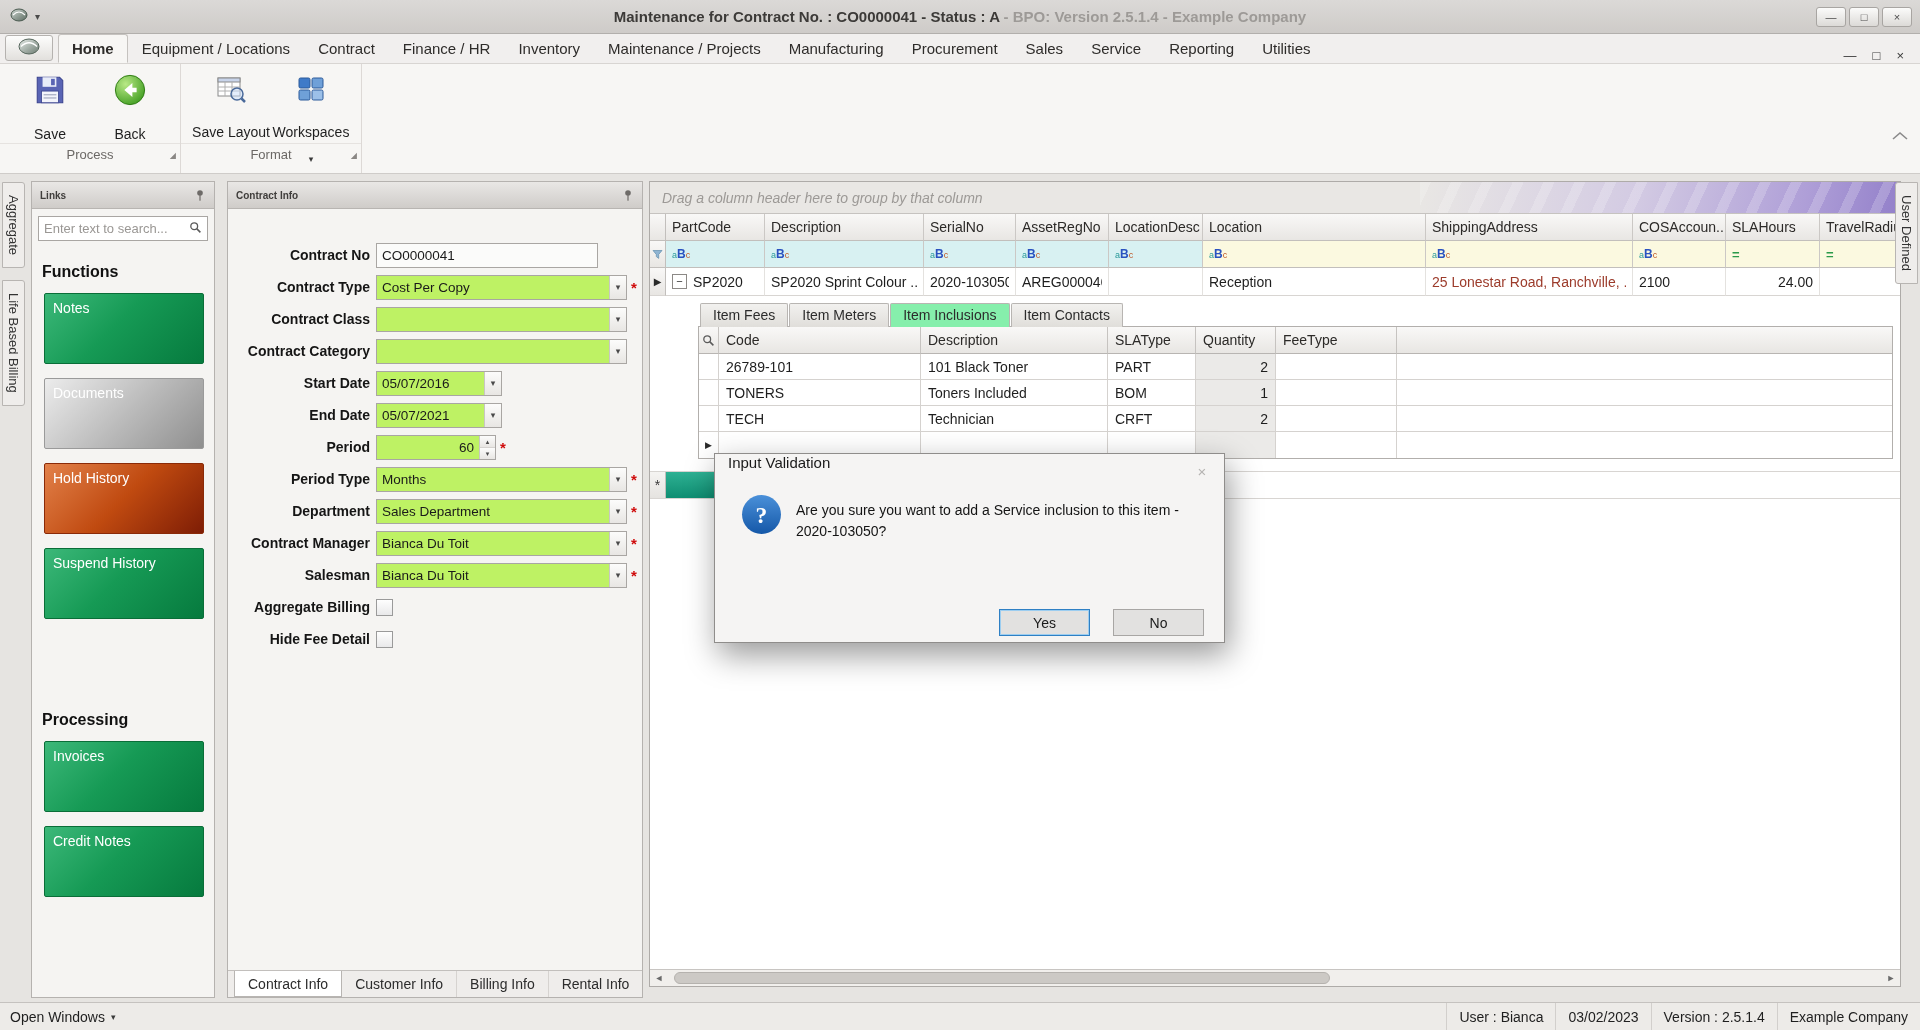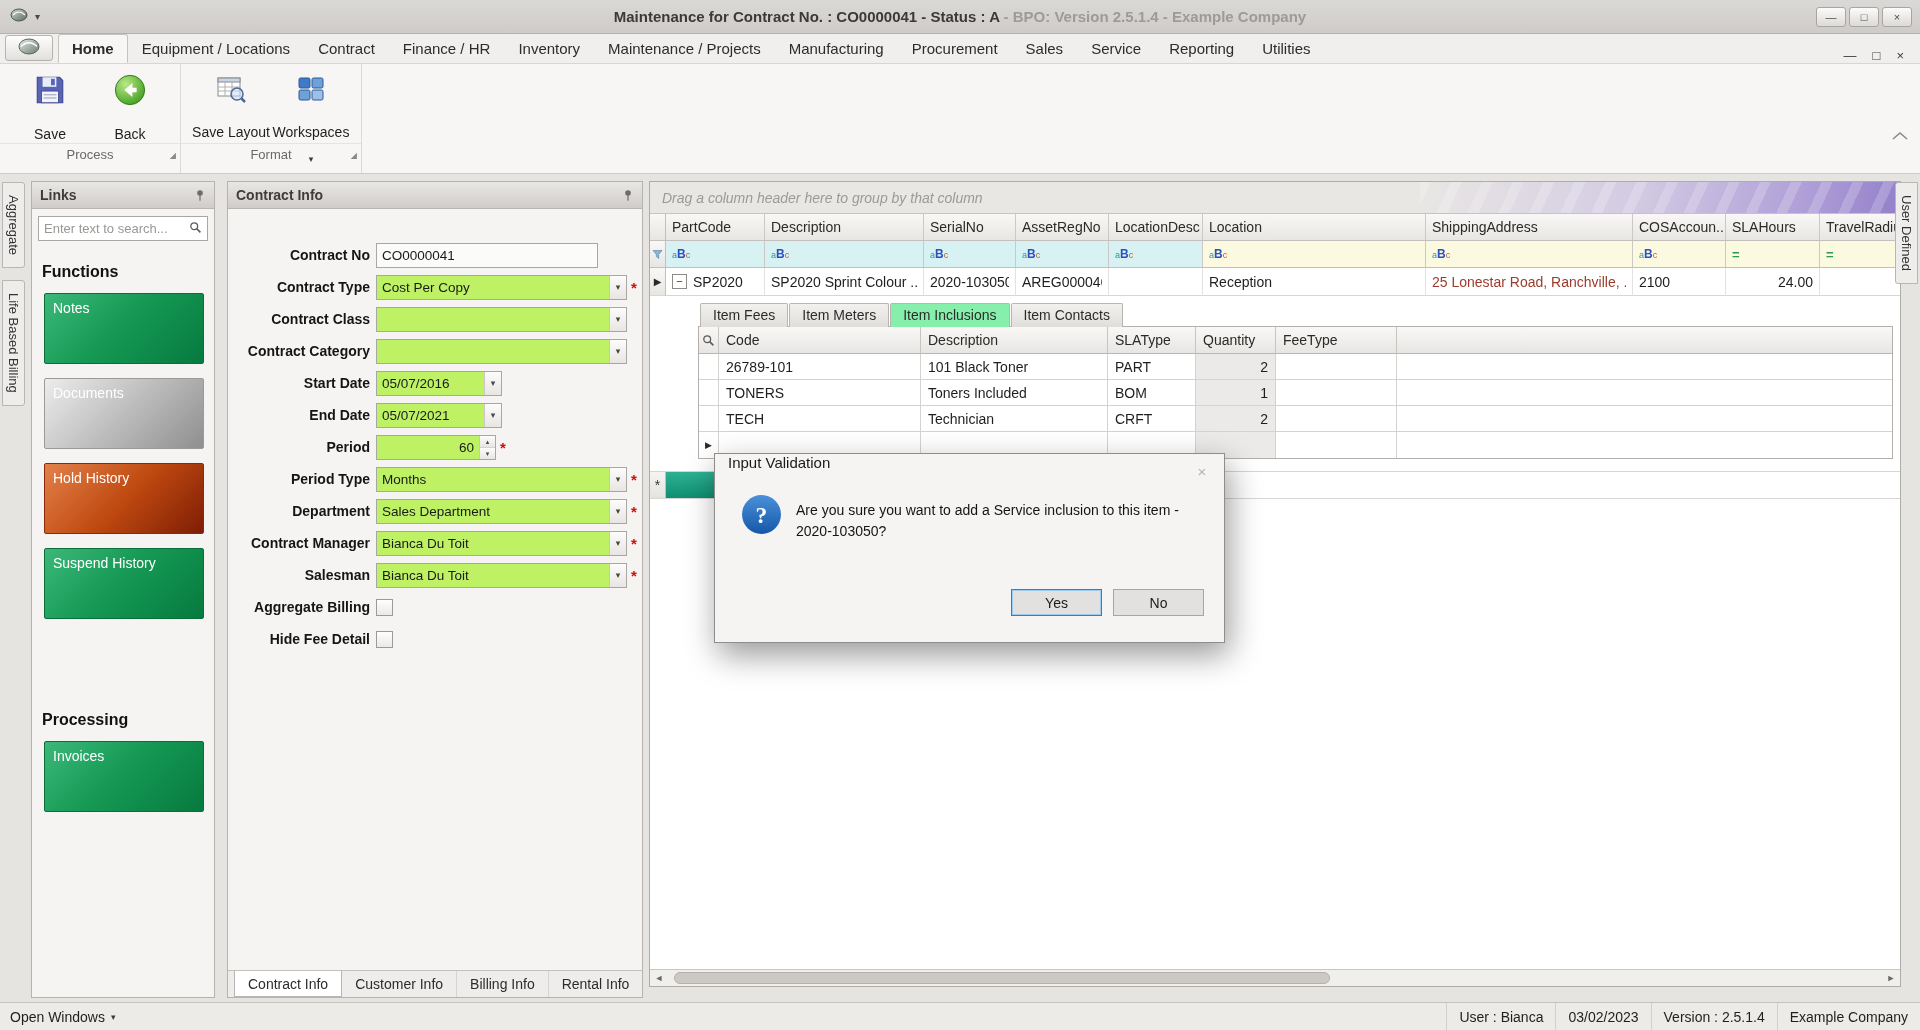--- a/index.html
+++ b/index.html
@@ -34,21 +34,21 @@
 .ribbon-collapse{position:absolute;right:12px;bottom:30px}
 
 
 .main{position:absolute;top:174px;left:0;right:0;bottom:28px;background:#e6e4e1}
 .edge-left{position:absolute;left:2px;top:8px;display:flex;flex-direction:column;gap:12px;z-index:2}
 .edge-right{position:absolute;right:2px;top:8px;z-index:2}
 .vtab{writing-mode:vertical-rl;background:#efedeb;border:1px solid #b8b5b2;color:#333;font-size:13px;padding:12px 3px;border-radius:0 3px 3px 0;white-space:nowrap}
 .edge-right .vtab{border-radius:3px 0 0 3px}
 
 .panel{position:absolute;background:#f5f4f2;border:1px solid #b5b2af}
-.panel-header{height:27px;background:linear-gradient(#e9e7e5,#cfccc9);border-bottom:1px solid #b8b5b2;display:flex;align-items:center;padding:0 8px;font-weight:bold;color:#3f3d3b;font-size:14px}
+.panel-header{height:27px;background:linear-gradient(#e9e7e5,#cfccc9);border-bottom:1px solid #b8b5b2;display:flex;align-items:center;padding:0 8px;font-weight:bold;color:#3f3d3b;font-size:10px}
 .panel-header .pin{margin-left:auto;display:flex}
 
 
 .links-panel{left:31px;top:7px;width:184px;bottom:4px;overflow:hidden}
 .search-box{margin:7px 6px 0;height:25px;background:#fff;border:1px solid #a9a6a3;display:flex;align-items:center;padding:0 5px}
 .search-box input{flex:1;border:none;outline:none;font-size:13px;font-family:inherit;color:#3a3a3a;background:transparent;min-width:0}
 .search-box input::placeholder{color:#9a9794}
 .lheading{font-size:16px;font-weight:bold;color:#111;margin:22px 0 12px 10px}
 .lheading.gap{margin-top:92px}
 .lbtn{width:160px;height:71px;margin:0 0 14px 12px;border-radius:2px;color:#fff;font-size:14px;padding:6px 8px}
@@ -134,21 +134,21 @@
 .sarr{width:18px;display:flex;align-items:center;justify-content:center;font-size:9px;color:#6a6a6a}
 .strack{flex:1;position:relative}
 .sthumb{position:absolute;top:2px;bottom:2px;left:6px;width:54%;background:#ccc9c5;border:1px solid #b5b2ae;border-radius:7px}
 
 
 .dialog{position:absolute;left:714px;top:453px;width:511px;height:190px;background:#f5f4f3;border:1px solid #8f8d8b;box-shadow:4px 12px 30px rgba(0,0,0,.40);z-index:50}
 .dlg-title{height:34px;display:flex;padding-left:13px;font-size:15px;color:#1a1a1a}
 .dlg-close{margin-left:auto;width:44px;height:100%;display:flex;align-items:center;justify-content:center;color:#b5b3b1;font-size:15px}
 .dlg-body{display:flex;padding:6px 8px 0 26px;gap:14px}
 .dlg-msg{font-size:14px;color:#141414;line-height:1.5;max-width:420px;padding-top:6px}
-.dlg-buttons{position:absolute;right:20px;bottom:26px;display:flex;gap:11px}
+.dlg-buttons{position:absolute;right:20px;bottom:6px;display:flex;gap:23px}
 .dbtn{min-width:91px;height:27px;background:#e2e1e0;border:1px solid #a8a6a4;font-size:14px;font-family:inherit;display:flex;align-items:center;justify-content:center;color:#1a1a1a}
 .dbtn.primary{border:1px solid #2f80c4;box-shadow:inset 0 0 0 1px #9ccdf0}
 
 
 .statusbar{position:absolute;left:0;bottom:0;width:100%;height:28px;background:#edebe8;border-top:1px solid #c5c2bf;display:flex;align-items:center;font-size:14px;color:#1f1f1f;z-index:5}
 .sb-left{display:flex;align-items:center;gap:6px;padding-left:10px}
 .sb-left .caret{font-size:9px;color:#3a3a3a}
 .sb-right{margin-left:auto;display:flex;align-items:stretch;height:100%}
 .sitem{display:flex;align-items:center;padding:0 12px;border-left:1px solid #d2cfcc;white-space:nowrap}
 </style>
@@ -300,20 +300,21 @@
           </svg></span>
     </div>
     <div id="links-body">
         <div class="lheading">Functions</div>
         <div class="lbtn g-green">Notes</div>
         <div class="lbtn g-silver">Documents</div>
         <div class="lbtn g-orange">Hold History</div>
         <div class="lbtn g-green">Suspend History</div>
         <div class="lheading gap">Processing</div>
         <div class="lbtn g-green">Invoices</div>
+        <div class="lbtn g-green">Credit Notes</div>
       </div>
   </div>
 
   <div class="panel contract-panel">
     <div class="panel-header">
       <span>Contract Info</span>
       <span class="pin">
           <svg width="12" height="13" viewBox="0 0 12 13">
             <circle cx="6" cy="4" r="2.8" fill="#6e6b68"></circle>
             <rect x="5.4" y="6.2" width="1.2" height="5.5" fill="#6e6b68"></rect>

